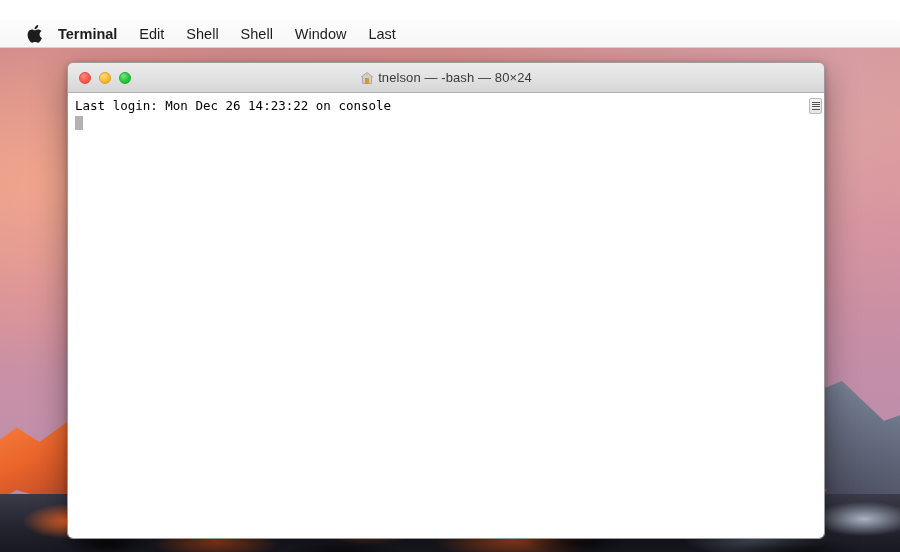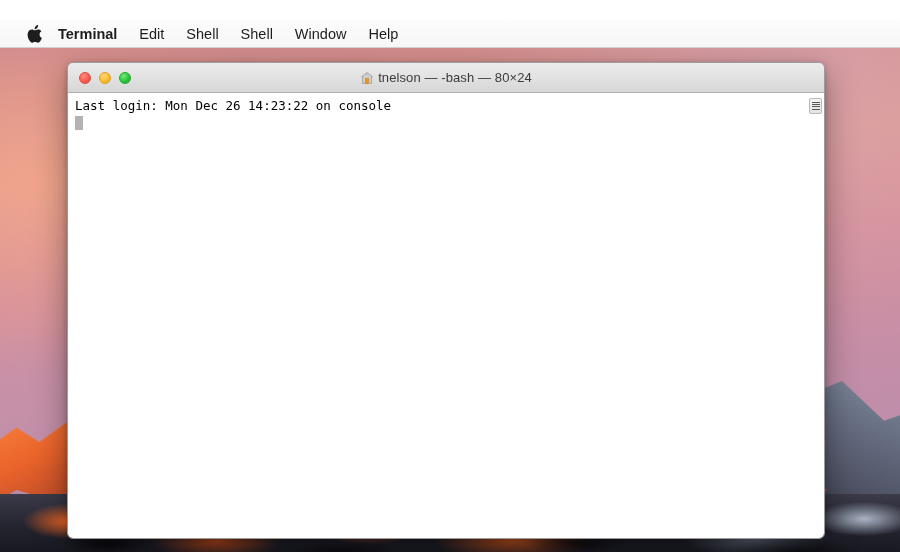--- a/index.html
+++ b/index.html
@@ -248,21 +248,21 @@
       <svg width="15" height="18" viewBox="0 0 15 18" aria-hidden="true">
         <path fill="#1d1d1f" d="M10.2 2.9c.6-.75 1.02-1.78.9-2.8-.87.04-1.93.58-2.56 1.32-.56.64-1.06 1.7-.93 2.7.98.08 1.97-.48 2.59-1.22zM11.1 4.4c-1.42-.08-2.63.8-3.3.8-.69 0-1.73-.78-2.85-.76C3.5 4.46 2.1 5.3 1.33 6.63c-1.56 2.7-.4 6.7 1.1 8.9.74 1.07 1.62 2.28 2.78 2.23 1.11-.04 1.53-.72 2.88-.72 1.34 0 1.72.72 2.9.7 1.2-.02 1.96-1.09 2.69-2.17.85-1.24 1.2-2.44 1.22-2.5-.03-.01-2.34-.9-2.36-3.56-.02-2.23 1.82-3.3 1.9-3.35C13.4 4.6 11.8 4.44 11.1 4.4z"></path>
       </svg>
     </div>
 
     <div class="menu-item app-name">Terminal</div>
     <div class="menu-item">Edit</div>
     <div class="menu-item">Shell</div>
     <div class="menu-item">Shell</div>
     <div class="menu-item">Window</div>
-    <div class="menu-item">Help</div>
+    <div class="menu-item">Last</div>
   </div>
 
   <div id="terminal-window">
 
     <div id="titlebar">
 
       <div class="traffic-lights">
         <div class="light close"></div>
         <div class="light min"></div>
         <div class="light max"></div>

